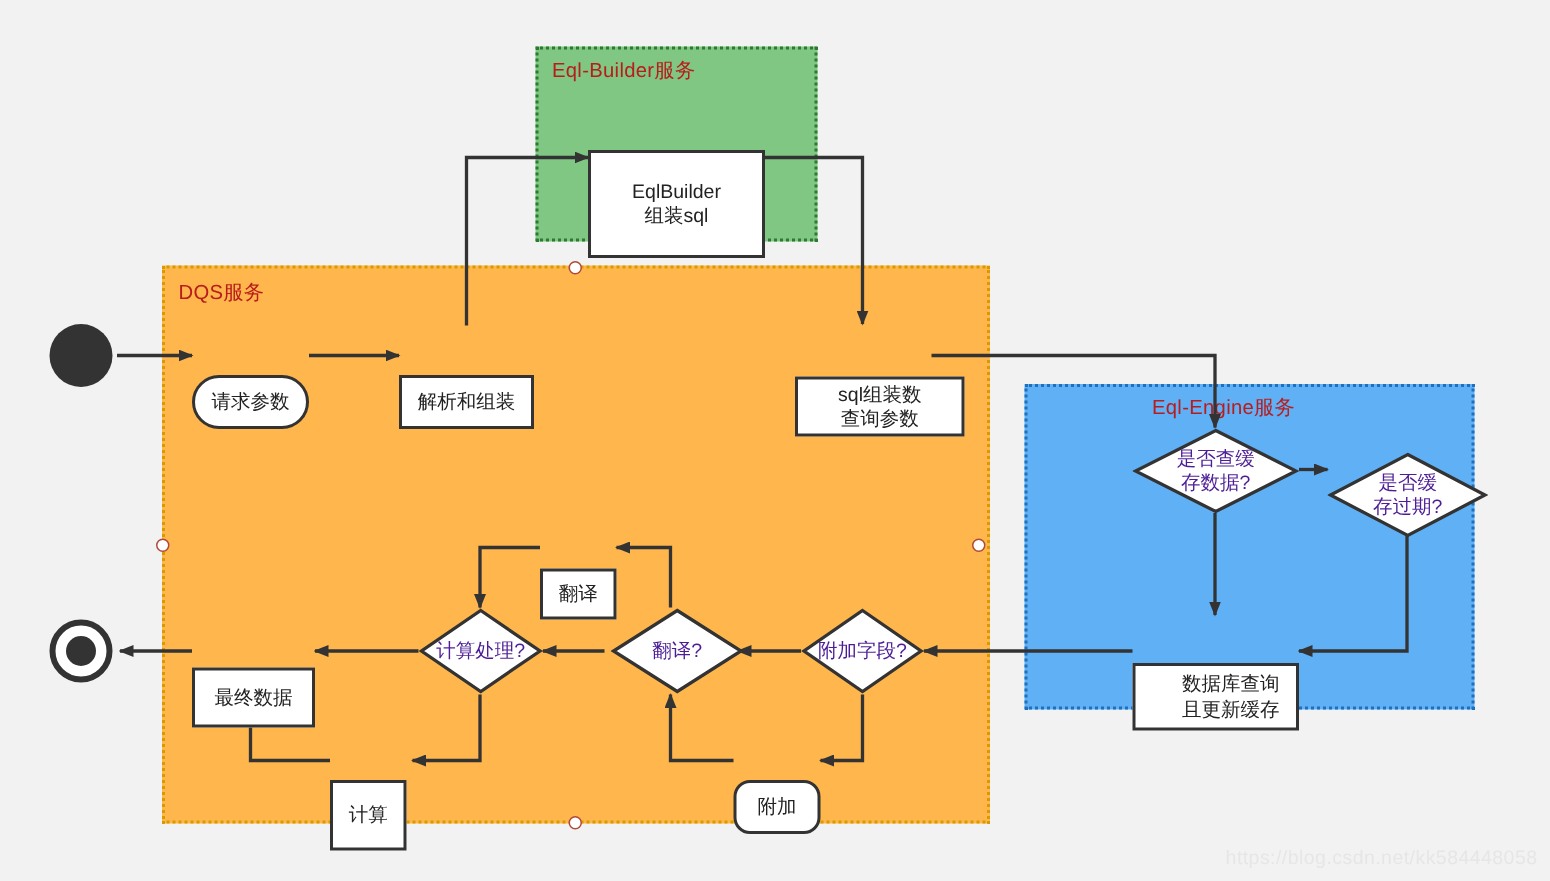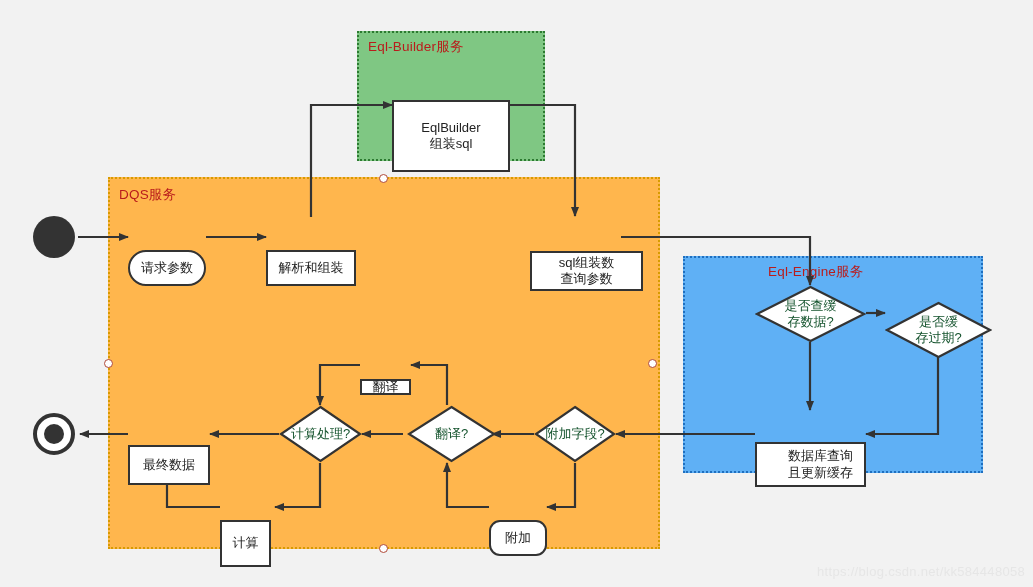--- a/index.html
+++ b/index.html
@@ -58,21 +58,21 @@
   .diamond-label {
     position: absolute;
     left: 0; top: 0;
     width: 100%;
     height: 100%;
     display: flex;
     align-items: center;
     justify-content: center;
     text-align: center;
     font-size: 13px;
-    color: #14532d;
+    color: #4c1d95;
     line-height: 1.25;
     white-space: pre-line;
     pointer-events: none;
   }
   .start-node {
     position: absolute;
     border-radius: 50%;
     background: #333333;
   }
   .end-node {
@@ -193,21 +193,21 @@
 组装sql</div>
 
   <div class="node" style="left:530px; top:220px; width:113px; height:40px;">sql组装数
 查询参数</div>
 
   <div class="node" style="left:755px; top:411px; width:111px; height:45px;padding-left:20px;">数据库查询
 且更新缓存</div>
 
   <div class="node" style="left:489px; top:489px; width:58px; height:36px;border-radius:11px;">附加</div>
 
-  <div class="node" style="left:360px; top:348px; width:51px; height:16px;">翻译</div>
+  <div class="node" style="left:360px; top:348px; width:51px; height:34px;">翻译</div>
 
   <div class="node" style="left:220px; top:489px; width:51px; height:47px;">计算</div>
 
   <div class="node" style="left:128px; top:414px; width:82px; height:40px;">最终数据</div>
 
   <div class="diamond-wrap" style="left:755px; top:285px; width:111px; height:58px;">
     <svg width="111" height="58" viewBox="0 0 111 58">
       <polygon points="55.5,2 109,29 55.5,56 2,29" fill="#ffffff" stroke="#333333" stroke-width="2.2"></polygon>
     </svg>
     <div class="diamond-label">是否查缓

